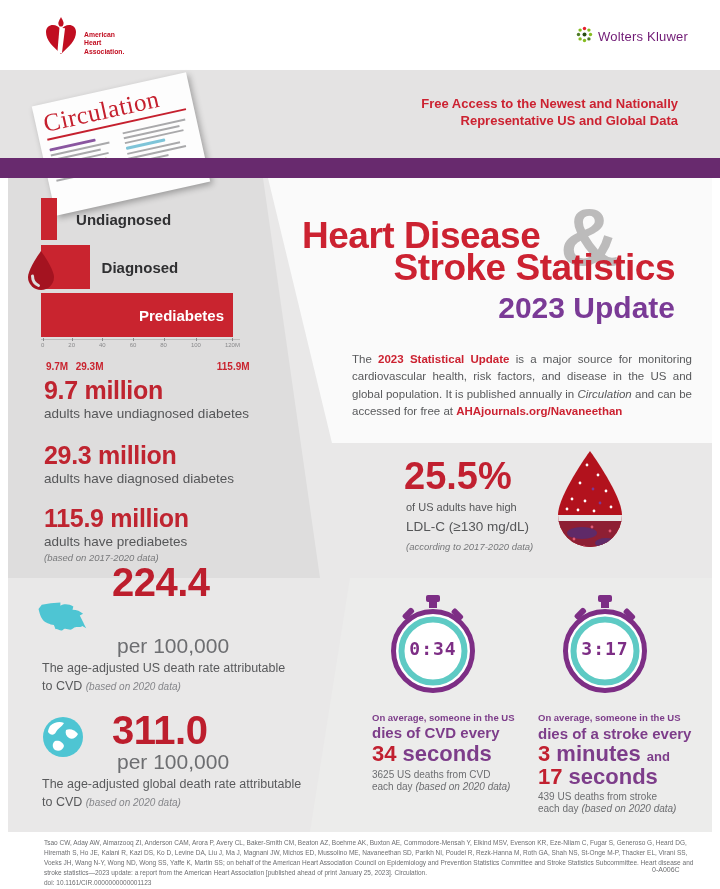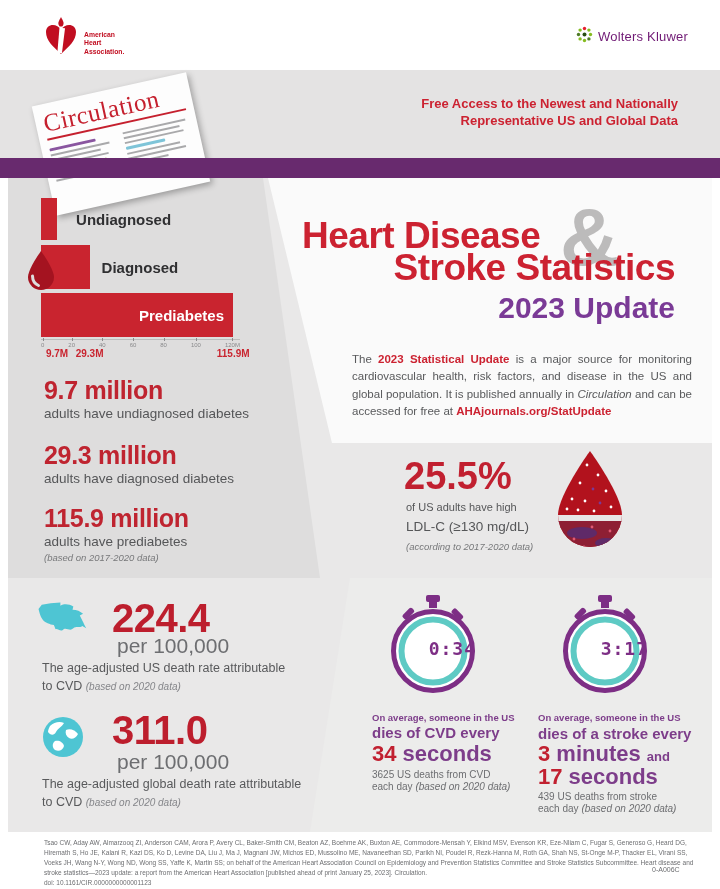--- a/index.html
+++ b/index.html
@@ -50,21 +50,21 @@
   .chart { position:absolute; left:41px; top:198px; width:199px; }
   .bar-row { position:relative; display:flex; align-items:center; }
   .bar { background:#c9242f; height:100%; }
   .bar-label { font-size:15px; font-weight:bold; color:#2f2f31; margin-left:12px; white-space:nowrap; }
   .bar-label-in { position:absolute; right:16px; top:50%; transform:translateY(-50%);
     color:#ffffff; font-size:15px; font-weight:bold; }
   .axis { position:relative; border-top:1px solid #bcbcbc; margin-top:2px; }
   .ticks { display:flex; justify-content:space-between; padding-top:2px; }
   .tick { position:relative; font-size:6px; color:#8a8a8c; }
   .tick::before { content:""; position:absolute; left:50%; top:-4px; width:1px; height:3px; background:#8a8a8c; }
-  .vlabels { position:relative; height:12px; margin-top:0; }
+  .vlabels { position:relative; height:12px; margin-top:13px; }
   .vlabel { position:absolute; transform:translateX(-50%); font-size:10px; font-weight:bold; color:#c9242f; white-space:nowrap; }
   .chart-drop { position:absolute; left:-16px; top:52px; width:32px; height:40px; }
 
   
   .stat-val { position:absolute; left:44px; font-size:25px; font-weight:bold; color:#bf2430; letter-spacing:-.3px; }
   .stat-desc { position:absolute; left:44px; font-size:13.5px; color:#555658; }
   .stat-note { position:absolute; left:44px; font-size:9.5px; font-style:italic; color:#77787a; }
 
   
   .amp { position:absolute; left:560px; top:196px; font-size:82px; font-weight:bold; color:#bcbbbb; line-height:1; z-index:0; }
@@ -87,21 +87,21 @@
   
   .us-map { position:absolute; left:36px; top:600px; width:52px; height:34px; }
   .globe { position:absolute; left:42px; top:716px; width:42px; height:42px; }
   .rate-val { position:absolute; font-size:40px; font-weight:bold; color:#bd1e2d; letter-spacing:-.5px; }
   .rate-per { position:absolute; font-size:21px; color:#6d6e71; }
   .rate-desc { position:absolute; font-size:12.5px; color:#58595b; }
   .rate-desc i { font-size:10px; color:#85868a; }
 
   
   .watch { position:absolute; width:86px; height:100px; }
-  .watch-time { position:absolute; left:0; top:44px; width:86px; text-align:right;
+  .watch-time { position:absolute; left:0; top:44px; width:86px; text-align:center;
     font-family:"DejaVu Sans Mono", monospace; font-weight:bold; font-size:18px; color:#7d2e85; letter-spacing:1px; }
   .tm-l1 { position:absolute; font-size:9.5px; font-weight:bold; color:#7d3d8a; }
   .tm-l2 { position:absolute; font-size:15px; font-weight:bold; color:#7d3d8a; }
   .tm-big { position:absolute; font-size:22px; font-weight:bold; color:#7d3d8a; }
   .tm-big .red { color:#c12030; }
   .tm-big .small { font-size:13px; }
   .tm-sub { position:absolute; font-size:10px; color:#6d6e71; }
   .tm-sub i { font-style:italic; }
 
   
@@ -228,21 +228,21 @@
     <div class="stat-desc" style="top:471px">adults have diagnosed diabetes</div>
     <div class="stat-val" style="top:504px">115.9 million</div>
     <div class="stat-desc" style="top:534px">adults have prediabetes</div>
     <div class="stat-note" style="top:552px">(based on 2017-2020 data)</div>
 
     <div class="amp">&amp;</div>
     <div class="t1">Heart Disease</div>
     <div class="t2">Stroke Statistics</div>
     <div class="t3">2023 Update</div>
 
-    <div class="intro"><span>The </span><b>2023 Statistical Update</b><span> is a major source for monitoring cardiovascular health, risk factors, and disease in the US and global population. It is published annually in </span><i>Circulation</i><span> and can be accessed for free at </span><b>AHAjournals.org/StatUpdate</b></div>
+    <div class="intro"><span>The </span><b>2023 Statistical Update</b><span> is a major source for monitoring cardiovascular health, risk factors, and disease in the US and global population. It is published annually in </span><i>Circulation</i><span> and can be accessed for free at </span><b>AHAjournals.org/Navaneethan</b></div>
 
     <div class="ldl-val">25.5%</div>
     <div class="ldl-d1">of US adults have high</div>
     <div class="ldl-d2">LDL-C (≥130 mg/dL)</div>
     <div class="ldl-note">(according to 2017-2020 data)</div>
     <span class="ldl-drop">
       <svg width="72" height="104" viewBox="0 0 72 104">
         <defs>
             <clipPath id="dropclip">
               <path d="M36 2 C36 2 4 46 4 66 a32 32 0 0 0 64 0 C68 46 36 2 36 2 Z"></path>
@@ -273,21 +273,21 @@
           <circle cx="47" cy="99" r="1.4" fill="#e05a74"></circle>
         </g>
       </svg>
     </span>
 
     <span class="us-map">
       <svg width="52" height="34" viewBox="0 0 64 42">
         <path d="M3 11 L7 6 L18 4 L30 3 L30 7 C35 4 41 5 46 8 L45 12 C50 12 55 14 58 17 L54 19 C56 23 58 27 62 35 L57 32 C54 35 49 32 46 35 C42 39 38 34 34 36 C31 40 27 35 24 36 L22 31 C17 30 11 28 8 24 C5 20 4 15 3 11 Z" fill="#4ec5d3"></path>
       </svg>
     </span>
-    <div class="rate-val" style="left:112px; top:596px">224.4</div>
+    <div class="rate-val" style="left:112px; top:560px">224.4</div>
     <div class="rate-per" style="left:117px; top:634px">per 100,000</div>
     <div class="rate-desc" style="left:42px; top:661px">The age-adjusted US death rate attributable</div>
     <div class="rate-desc" style="left:42px; top:679px"><span>to CVD </span><i>(based on 2020 data)</i></div>
 
     <span class="globe">
       <svg width="42" height="42" viewBox="0 0 42 42">
         <circle cx="21" cy="21" r="20" fill="#4ec5d3"></circle>
         <path d="M8 10 C12 6 18 5 22 7 C20 11 16 12 14 16 C12 20 8 19 6 16 C6 14 7 12 8 10 Z" fill="#ffffff"></path>
         <path d="M24 14 C28 12 33 14 36 18 C34 22 30 24 27 22 C24 20 23 17 24 14 Z" fill="#ffffff"></path>
         <path d="M13 25 C17 24 21 26 22 30 C21 34 17 36 13 34 C10 32 10 27 13 25 Z" fill="#ffffff"></path>

